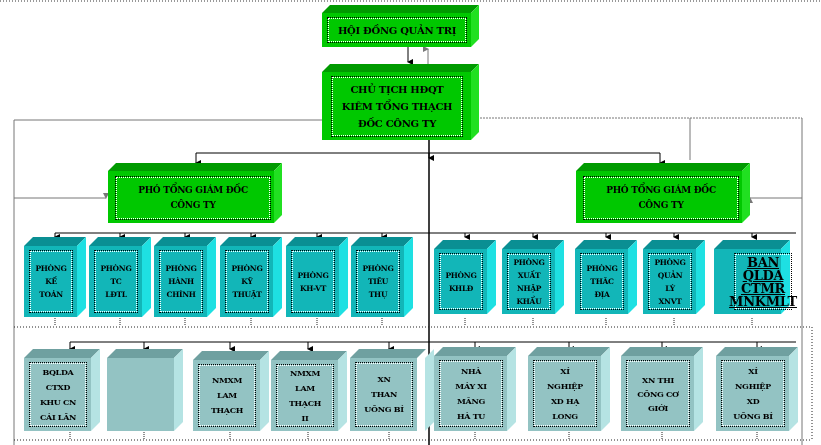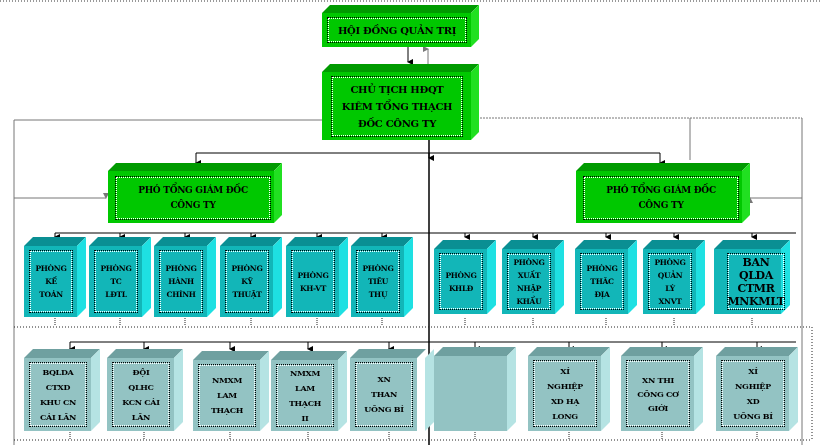--- a/index.html
+++ b/index.html
@@ -238,21 +238,21 @@
           <span class="lbl">PHÒNG
 QUẢN
 LÝ
 XNVT</span>
         </div>
       </div>
       <div class="box cyan" style="left: 714px; top: 240px; width: 76px; height: 74px;">
         <div class="top" style="width:76px;height:9px;clip-path:polygon(0 100%,9px 0,100% 0,calc(100% - 9px) 100%);"></div>
         <div class="side" style="width:9px;height:74px;clip-path:polygon(0 9px,100% 0,100% calc(100% - 9px),0 100%);"></div>
         <div class="front" style="width:67px;height:65px;"></div>
-        <div class="inner" style="left:14px;top:14px;width:54px;height:53px;font-size:11px;line-height:13px;">
+        <div class="inner" style="left:21px;top:14px;width:54px;height:53px;font-size:13px;line-height:13px;text-decoration:underline;">
           <span class="lbl">BAN
 QLDA
 CTMR
 MNKMLT</span>
         </div>
       </div>
     </div>
   <div id="unit-row">
       <div class="box gray" style="left: 24px; top: 349px; width: 76px; height: 82px;">
         <div class="top" style="width:76px;height:9px;clip-path:polygon(0 100%,9px 0,100% 0,calc(100% - 9px) 100%);"></div>
@@ -262,26 +262,20 @@
           <span class="lbl">BQLDA
 CTXD
 KHU CN
 CÁI LÂN</span>
         </div>
       </div>
       <div class="box gray" style="left: 107px; top: 349px; width: 76px; height: 82px;">
         <div class="top" style="width:76px;height:9px;clip-path:polygon(0 100%,9px 0,100% 0,calc(100% - 9px) 100%);"></div>
         <div class="side" style="width:9px;height:82px;clip-path:polygon(0 9px,100% 0,100% calc(100% - 9px),0 100%);"></div>
         <div class="front" style="width:67px;height:73px;"></div>
-        <div class="inner" style="left:6px;top:14px;width:54px;height:61px;font-size:8px;line-height:15px;">
-          <span class="lbl">ĐỘI
-QLHC
-KCN CÁI
-LÂN</span>
-        </div>
       </div>
       <div class="box gray" style="left: 193px; top: 351px; width: 76px; height: 80px;">
         <div class="top" style="width:76px;height:9px;clip-path:polygon(0 100%,9px 0,100% 0,calc(100% - 9px) 100%);"></div>
         <div class="side" style="width:9px;height:80px;clip-path:polygon(0 9px,100% 0,100% calc(100% - 9px),0 100%);"></div>
         <div class="front" style="width:67px;height:71px;"></div>
         <div class="inner" style="left:6px;top:14px;width:54px;height:59px;font-size:8px;line-height:15px;">
           <span class="lbl">NMXM
 LAM
 THẠCH</span>
         </div>
@@ -304,20 +298,26 @@
         <div class="inner" style="left:6px;top:14px;width:54px;height:61px;font-size:8px;line-height:15px;">
           <span class="lbl">XN
 THAN
 UÔNG BÍ</span>
         </div>
       </div>
       <div class="box gray" style="left: 434px; top: 347px; width: 82px; height: 84px;">
         <div class="top" style="width:82px;height:9px;clip-path:polygon(0 100%,9px 0,100% 0,calc(100% - 9px) 100%);"></div>
         <div class="side" style="width:9px;height:84px;clip-path:polygon(0 9px,100% 0,100% calc(100% - 9px),0 100%);"></div>
         <div class="front" style="width:73px;height:75px;"></div>
+        <div class="inner" style="left:6px;top:14px;width:60px;height:63px;font-size:8px;line-height:15px;">
+          <span class="lbl">NHÀ
+MÁY XI
+MĂNG
+HÀ TU</span>
+        </div>
       </div>
       <div class="box gray" style="left: 528px; top: 347px; width: 82px; height: 84px;">
         <div class="top" style="width:82px;height:9px;clip-path:polygon(0 100%,9px 0,100% 0,calc(100% - 9px) 100%);"></div>
         <div class="side" style="width:9px;height:84px;clip-path:polygon(0 9px,100% 0,100% calc(100% - 9px),0 100%);"></div>
         <div class="front" style="width:73px;height:75px;"></div>
         <div class="inner" style="left:6px;top:14px;width:60px;height:63px;font-size:8px;line-height:15px;">
           <span class="lbl">XÍ
 NGHIỆP
 XD HẠ
 LONG</span>

